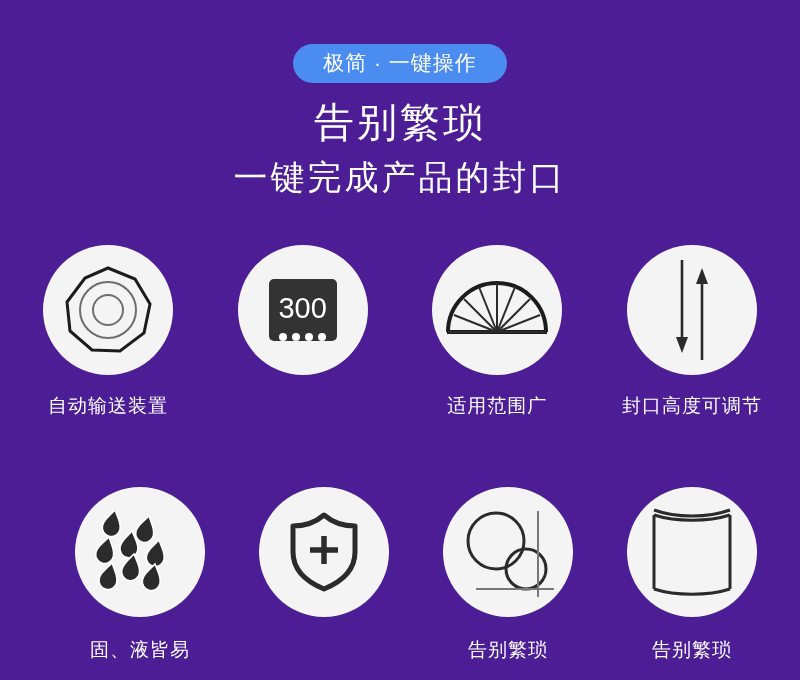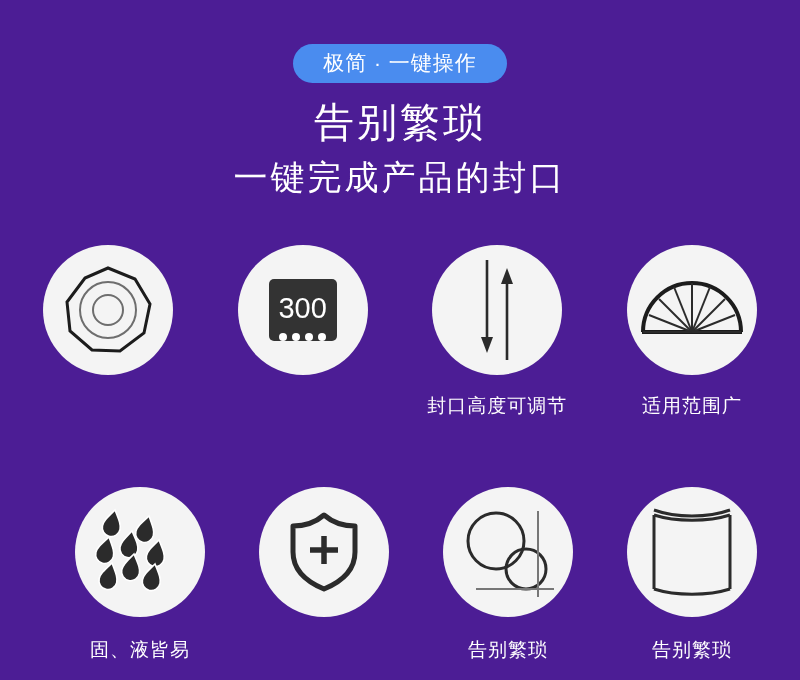--- a/index.html
+++ b/index.html
@@ -140,50 +140,35 @@
       <div class="cell">
         <div class="circle">
           <span>
             <svg width="96" height="96" viewBox="0 0 96 96">
               <polygon points="48,6 75,17 90,42 84,71 60,89 32,88 10,69 7,40 25,16" fill="none" stroke="#1c1c1c" stroke-width="3"></polygon>
               <circle cx="48" cy="48" r="28" fill="none" stroke="#6e6e6e" stroke-width="2"></circle>
               <circle cx="48" cy="48" r="15" fill="none" stroke="#6e6e6e" stroke-width="2"></circle>
             </svg>
           </span>
         </div>
+        <div class="cell-label">自动输送装置</div>
       </div>
 
       <div class="cell">
         <div class="circle">
           <div class="display">
             <div class="display-num">300</div>
             <div class="display-dots">
               <i></i>
               <i></i>
               <i></i>
               <i></i>
             </div>
           </div>
         </div>
-      </div>
-
-      <div class="cell">
-        <div class="circle">
-          <span>
-            <svg width="70" height="104" viewBox="0 0 70 104">
-
-              <line x1="25" y1="2" x2="25" y2="86" stroke="#2b2b2b" stroke-width="2.6"></line>
-              <polygon points="25,95 19,79 31,79" fill="#2b2b2b"></polygon>
-
-              <line x1="45" y1="102" x2="45" y2="22" stroke="#2b2b2b" stroke-width="2.6"></line>
-              <polygon points="45,10 39,26 51,26" fill="#2b2b2b"></polygon>
-            </svg>
-          </span>
-        </div>
-        <div class="cell-label">封口高度可调节</div>
       </div>
 
       <div class="cell">
         <div class="circle">
           <span>
             <svg width="104" height="60" viewBox="0 0 104 60" style="margin-top:-6px">
               <path d="M3,55 A49,49 0 0 1 101,55" fill="none" stroke="#1c1c1c" stroke-width="4"></path>
               <line x1="2" y1="55" x2="102" y2="55" stroke="#1c1c1c" stroke-width="4"></line>
               <line x1="52" y1="55" x2="3" y2="55" stroke="#2b2b2b" stroke-width="2"></line>
               <line x1="52" y1="55" x2="9" y2="38" stroke="#2b2b2b" stroke-width="2"></line>
@@ -193,20 +178,36 @@
               <line x1="52" y1="55" x2="70" y2="10" stroke="#2b2b2b" stroke-width="2"></line>
               <line x1="52" y1="55" x2="85" y2="22" stroke="#2b2b2b" stroke-width="2"></line>
               <line x1="52" y1="55" x2="95" y2="38" stroke="#2b2b2b" stroke-width="2"></line>
               <line x1="52" y1="55" x2="101" y2="55" stroke="#2b2b2b" stroke-width="2"></line>
             </svg>
           </span>
         </div>
         <div class="cell-label">适用范围广</div>
       </div>
 
+      <div class="cell">
+        <div class="circle">
+          <span>
+            <svg width="70" height="104" viewBox="0 0 70 104">
+
+              <line x1="25" y1="2" x2="25" y2="86" stroke="#2b2b2b" stroke-width="2.6"></line>
+              <polygon points="25,95 19,79 31,79" fill="#2b2b2b"></polygon>
+
+              <line x1="45" y1="102" x2="45" y2="22" stroke="#2b2b2b" stroke-width="2.6"></line>
+              <polygon points="45,10 39,26 51,26" fill="#2b2b2b"></polygon>
+            </svg>
+          </span>
+        </div>
+        <div class="cell-label">封口高度可调节</div>
+      </div>
+
     </div>
 
     <div class="row second">
 
       <div class="cell">
         <div class="circle">
           <span>
             <svg width="84" height="92" viewBox="0 0 84 92">
               <g fill="#2b2b2b" stroke="#ffffff" stroke-width="1.6">
                 <path transform="translate(17,4) rotate(12)" d="M0,0 C6,9 9,13 9,18 A9,9 0 0 1 -9,18 C-9,13 -6,9 0,0 Z"></path>

